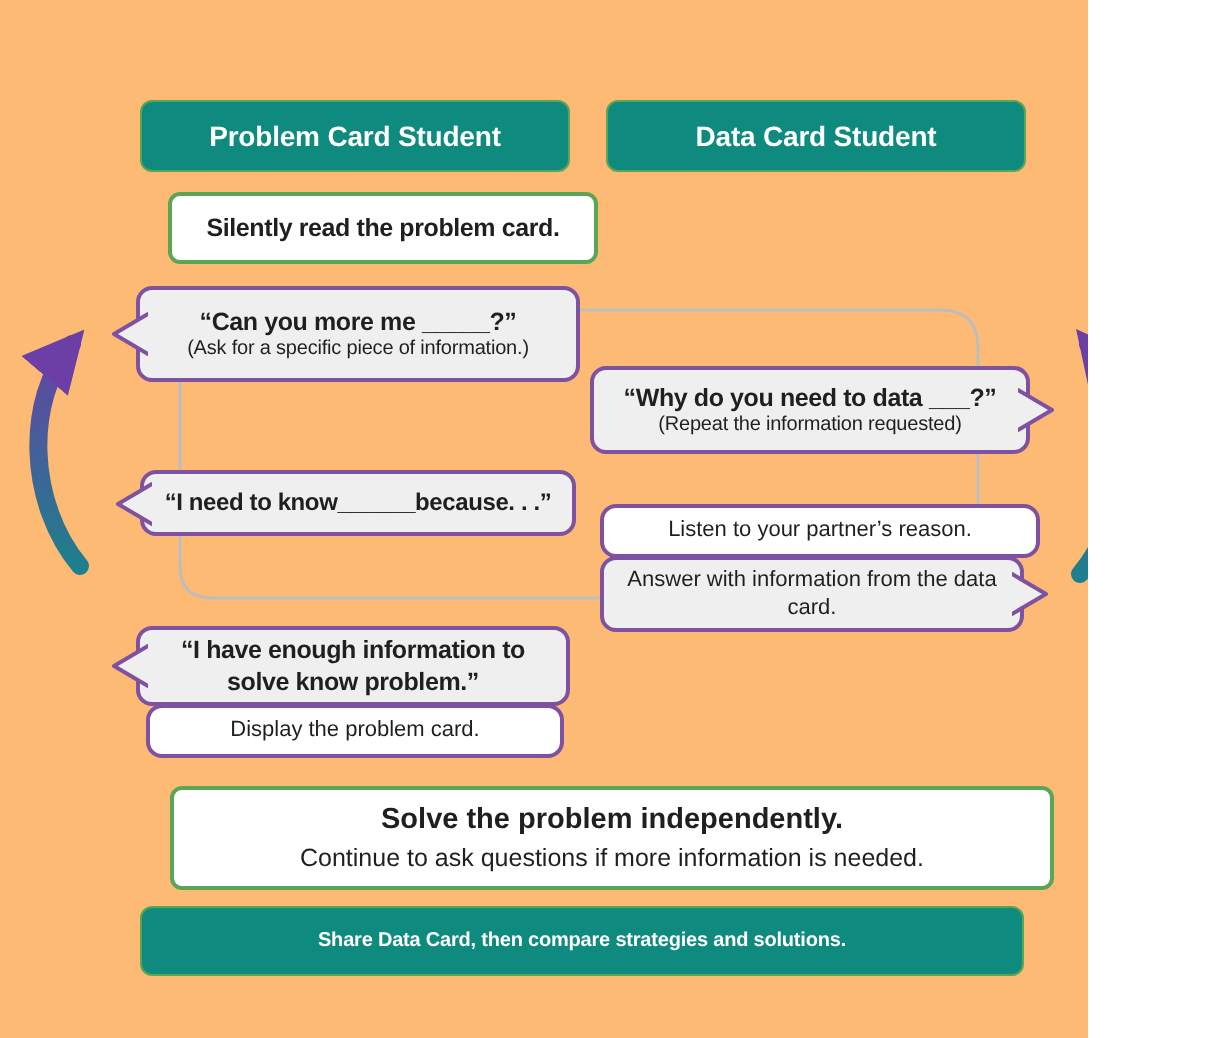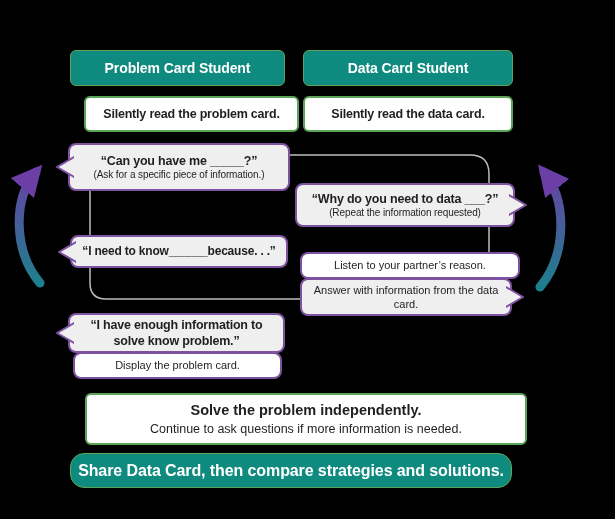--- a/index.html
+++ b/index.html
@@ -2,21 +2,21 @@
 <html style="--teal: #0f8a7e; --green-border: #5ba556; --purple: #7e52a0; --bubble-fill: #efefef; --connector: #bdbdbd; --arrow-teal: #1d808d; --arrow-purple: #6b3fa6; --text-dark: #1f1f1f;"><head>
 <meta charset="utf-8">
 <style>
   :root{
     --teal:#0f8a7e; --green-border:#5ba556; --purple:#7e52a0;
     --bubble-fill:#efefef; --connector:#bdbdbd;
     --arrow-teal:#1d808d; --arrow-purple:#6b3fa6; --text-dark:#1f1f1f;
   }
   *{box-sizing:border-box; margin:0; padding:0;}
   body{background:#fff; font-family:"Liberation Sans","DejaVu Sans",sans-serif;}
-  .stage{position:relative; width:615px; height:519px; background:#000000; overflow:hidden;}
+  .stage{position:relative; width:544px; height:519px; background:#fdba74; overflow:hidden;}
   .abs{position:absolute;}
   .svg-layer{position:absolute; left:0; top:0; pointer-events:none;}
   .teal-box{
     background:var(--teal,#0f8a7e); color:#fff; font-weight:bold;
     border:1.5px solid var(--green-border,#5ba556); border-radius:6px;
     display:flex; align-items:center; justify-content:center; text-align:center;
     z-index:2;
   }
   .green-box{
     background:#fff; border:2px solid var(--green-border,#5ba556); border-radius:6px;
@@ -38,21 +38,21 @@
   .plain{font-size:11px; line-height:1.3;}
   .ptr{position:absolute; top:50%; transform:translateY(-50%); z-index:3;}
   .ptr-left{left:-16px;}
   .ptr-right{right:-16px;}
   .ptr path{fill:var(--bubble-fill,#efefef); stroke:var(--purple,#7e52a0);
             stroke-width:2; stroke-linejoin:round; stroke-linecap:round;}
   .solve-title{font-weight:bold; font-size:14.5px; line-height:1.35;}
   .solve-note{font-size:12.5px; line-height:1.3;}
   .hdr{font-size:14px; letter-spacing:-0.1px;}
   .read-step{font-weight:bold; font-size:12.5px; letter-spacing:-0.2px;}
-  .share-bar{font-size:16px; letter-spacing:-0.1px;border-radius:14px;}
+  .share-bar{font-size:10px; letter-spacing:-0.1px;}
   .wrapquote{white-space:normal; max-width:200px;}
 </style>
 </head>
 <body>
 
 <div class="stage">
 
   <svg class="svg-layer" width="615" height="519" style="z-index:1">
     <path d="M288 155 H470 Q489 155 489 174 V252" fill="none" style="stroke:var(--connector,#bdbdbd)" stroke-width="1.5"></path>
     <path d="M90 191 V235" fill="none" style="stroke:var(--connector,#bdbdbd)" stroke-width="1.5"></path>
@@ -74,27 +74,26 @@
       </marker>
     </defs>
     <path d="M40 283 C14 252, 12 200, 36 172" fill="none" stroke="url(#gradL)" stroke-width="9" stroke-linecap="round" marker-end="url(#ah)"></path>
     <path d="M540 287 C566 256, 568 202, 544 172" fill="none" stroke="url(#gradR)" stroke-width="9" stroke-linecap="round" marker-end="url(#ah)"></path>
   </svg>
 
   <div class="abs teal-box hdr" style="left:70px; top:50px; width:215px; height:36px;">Problem Card Student</div>
   <div class="abs teal-box hdr" style="left:303px; top:50px; width:210px; height:36px;">Data Card Student</div>
 
   <div class="abs green-box read-step" style="left:70px; top:96px; width:215px; height:36px;margin-left:14px;">Silently read the problem card.</div>
-  <div class="abs green-box read-step" style="left:303px; top:96px; width:210px; height:36px;">Silently read the data card.</div>
 
   <div class="abs bubble" style="left:68px; top:143px; width:222px; height:48px;">
     <svg class="ptr ptr-left" width="20" height="26" viewBox="0 0 20 26">
       <path d="M20 3 L3 13 L20 23"></path>
       </svg>
-    <div class="quote">“Can you have me _____?”</div>
+    <div class="quote">“Can you more me _____?”</div>
     <div class="note">(Ask for a specific piece of information.)</div>
   </div>
 
   <div class="abs bubble" style="left:295px; top:183px; width:220px; height:44px;">
     <svg class="ptr ptr-right" width="20" height="26" viewBox="0 0 20 26">
       <path d="M0 3 L17 13 L0 23"></path>
       </svg>
     <div class="quote">“Why do you need to data ___?”</div>
     <div class="note">(Repeat the information requested)</div>
   </div>

